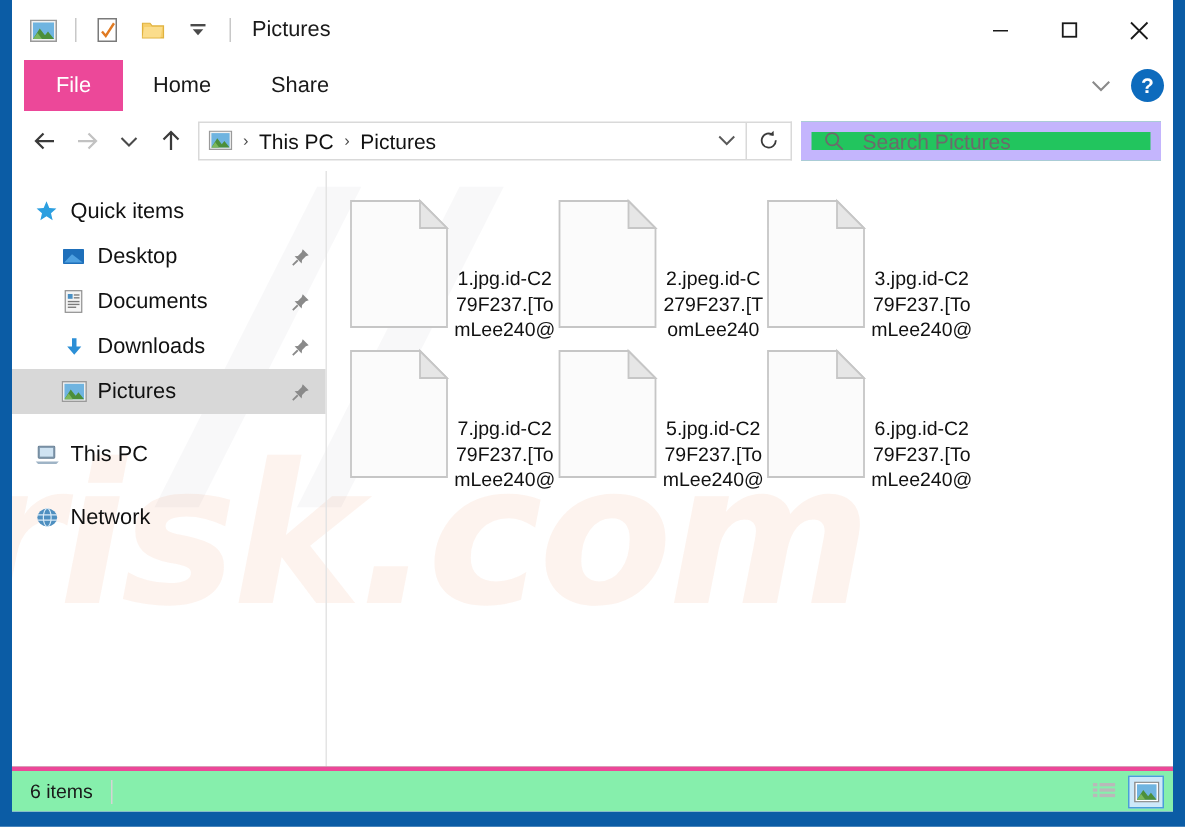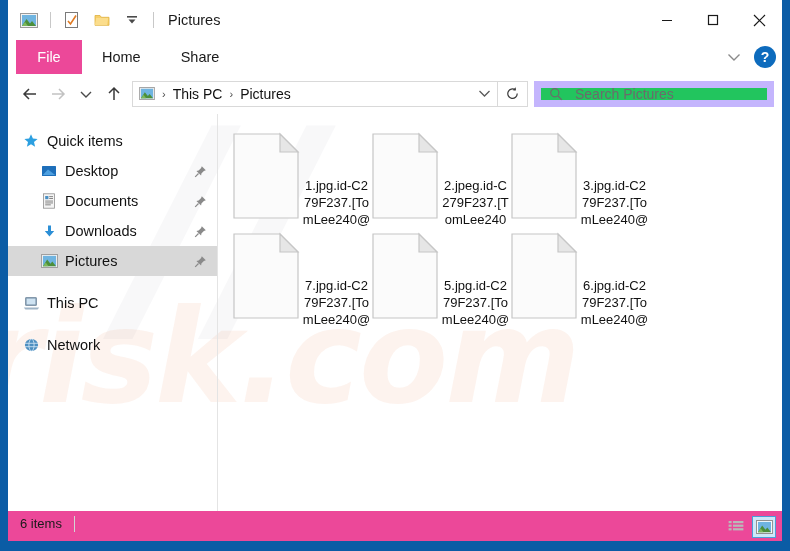--- a/index.html
+++ b/index.html
@@ -308,25 +308,25 @@
     width: 108px;
     word-break: break-all;
     overflow: hidden;
     max-height: 51px;
   }
 
   
   #statusbar {
     height: 30px;
     flex: 0 0 auto;
-    border-top: 5px solid #ec4899;
-    display: flex;
-    align-items: flex-start;
+    border-top: 3px solid #ec4899;
+    display: flex;
+    align-items: center;
     padding: 0 6px 0 12px;
-    background: #ec4899;
+    background: #86efac;
     position: relative;
     z-index: 2;
   }
   #status-count {
     font-size: 13px;
     color: #1a1a1a;
   }
   #status-sep {
     width: 1px; height: 16px;
     background: #d4d4d4;

